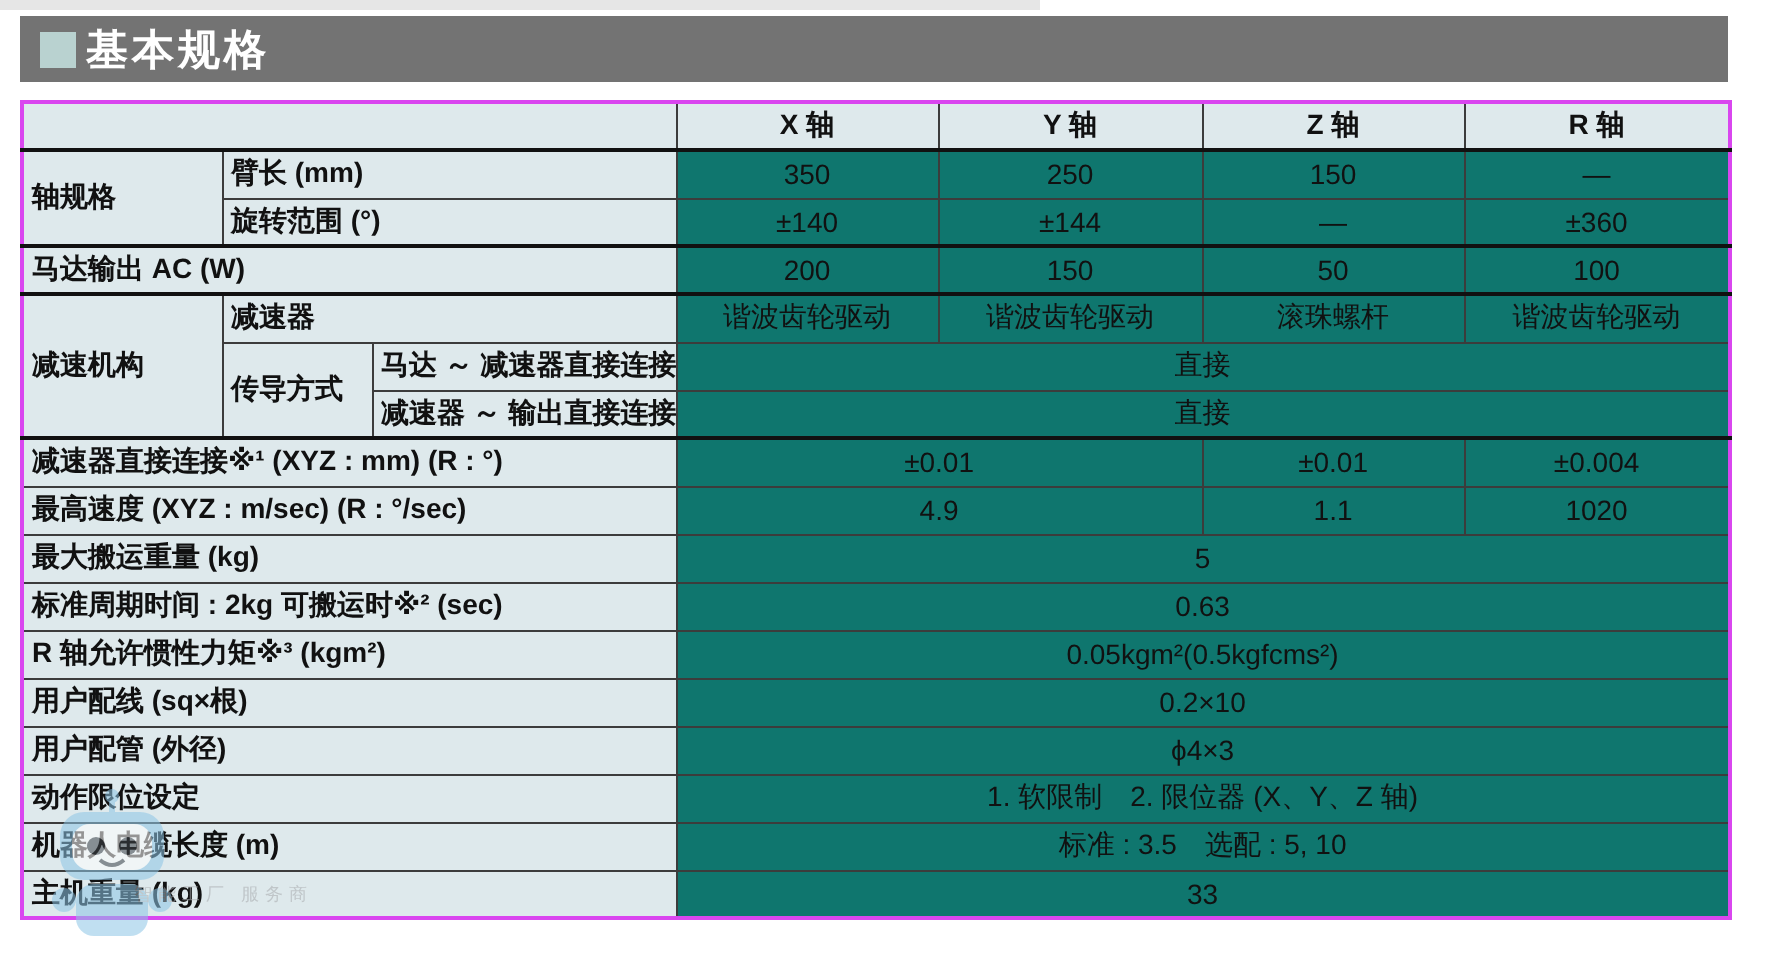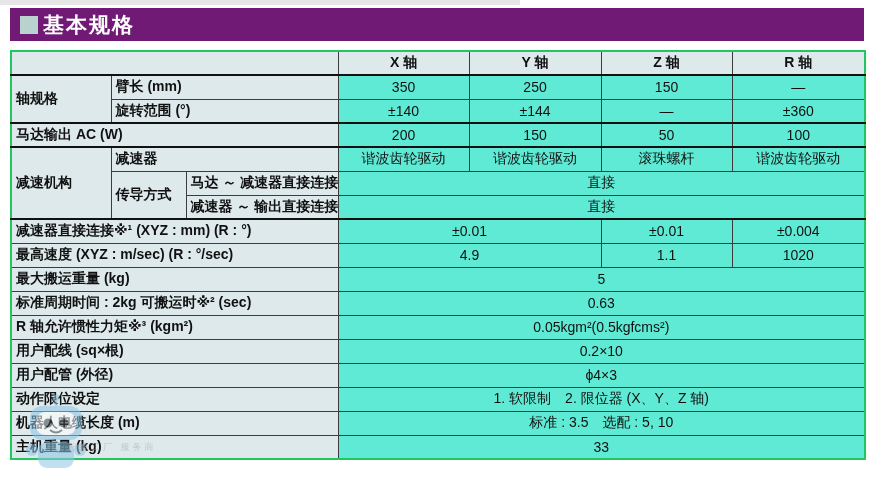--- a/index.html
+++ b/index.html
@@ -24,23 +24,23 @@
     border-collapse:collapse;table-layout:fixed;
     font-size:14px;
   }
   table.spec td{
     border:1px solid #3c3c3c;
     height:24px;padding:0 4px;box-sizing:border-box;
     overflow:hidden;white-space:nowrap;
   }
   td.lbl{background:#dee9ec;font-weight:bold;text-align:left;padding-left:7px;}
   td.hdr{background:#dee9ec;font-weight:bold;text-align:center;}
-  td.val{background:#5eead4;text-align:center;font-weight:normal;}
-  
-  table.spec{border:2px solid #22c55e;}
+  td.val{background:#0f766e;text-align:center;font-weight:normal;}
+  
+  table.spec{border:2px solid #d946ef;}
   tr.hb td{border-bottom:2px solid #111;}      
   tr.ht td{border-top:2px solid #111;margin-top:41px;}         
   td.sub{border-top:1px solid #8a8a8a;margin-left:20px;}        
 
   
   .watermark{
     position:absolute;left:10px;top:394px;width:210px;height:84px;
     pointer-events:none;opacity:.55;z-index:5;
   }
   .wm-robot{position:absolute;left:8px;top:0px;}
@@ -53,21 +53,21 @@
   }
   .wm-url{
     position:absolute;left:0px;top:58px;font-size:14px;color:#b3b6b9;letter-spacing:1px;
   }
 </style>
 </head>
 <body>
 
 <div class="scan-strip"></div>
 
-<div class="title-bar" style="background:#701a75;">
+<div class="title-bar" style="background:#737373;">
   <span class="title-bullet" style="background:#b9d2d0;"></span>
   <span class="title-text">基本规格</span>
 </div>
 
 <table class="spec">
   <colgroup>
     <col style="width:100px">
       <col style="width:75px">
       <col style="width:152px">
     <col style="width:131px">

